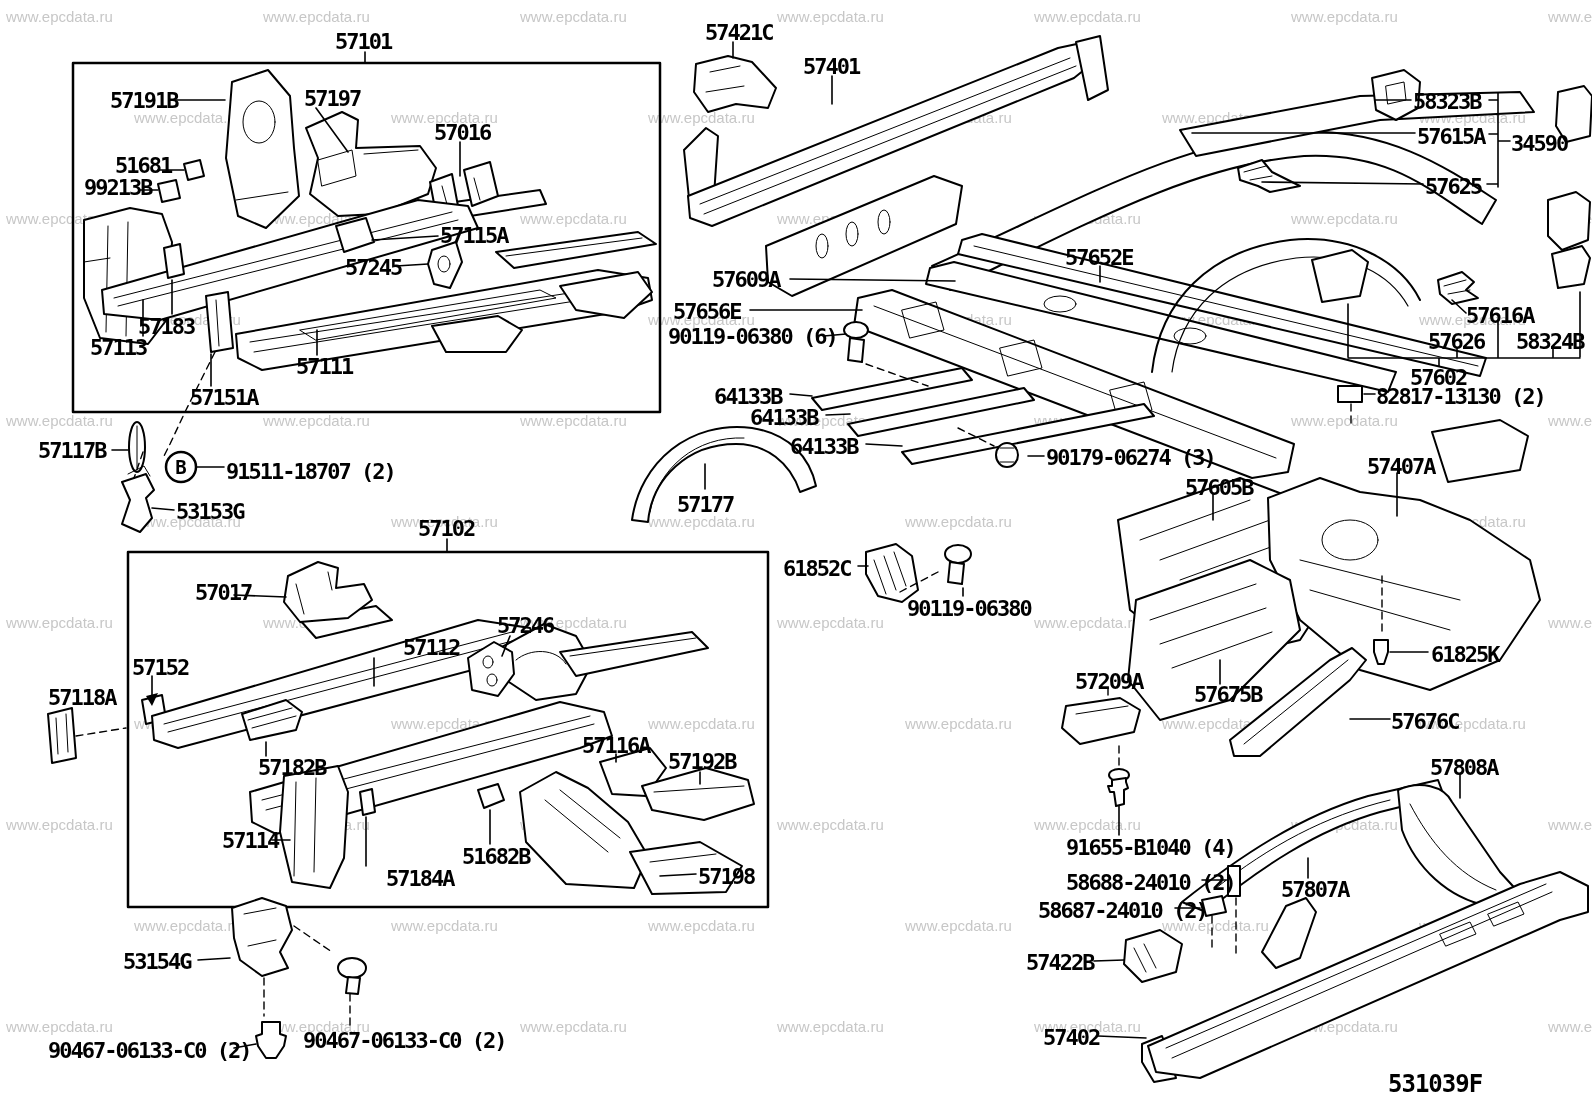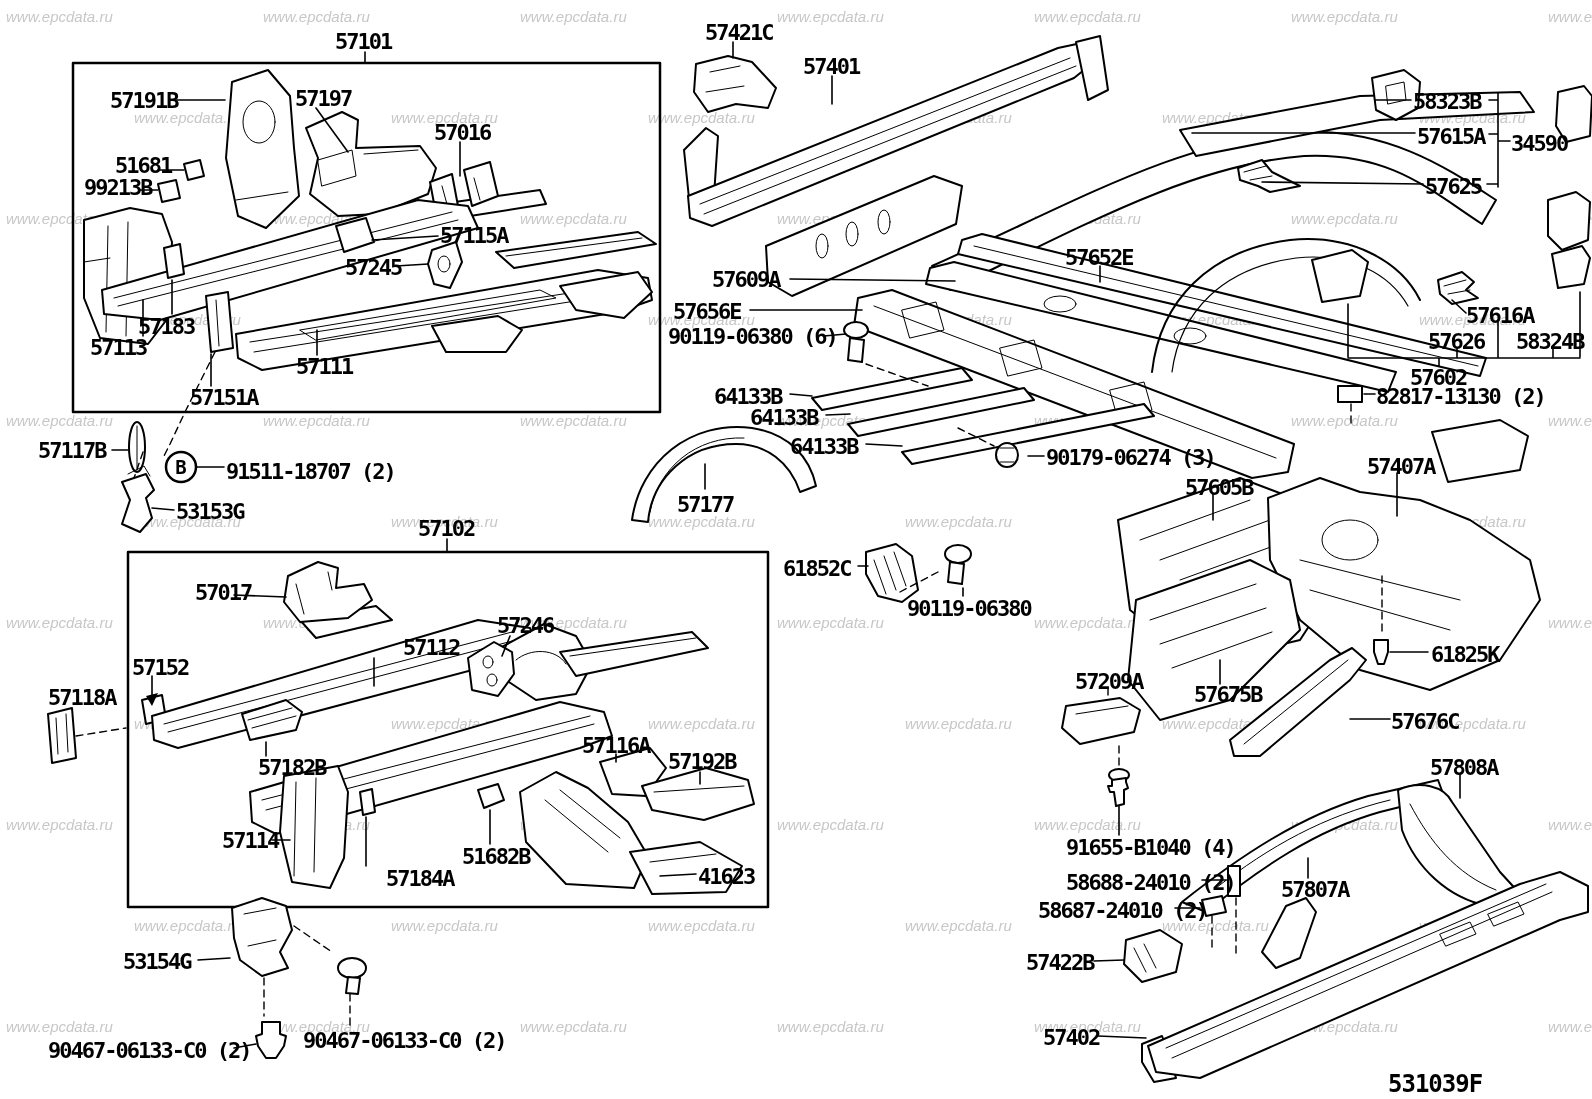--- a/index.html
+++ b/index.html
@@ -1,18 +1,18 @@
 <!DOCTYPE html>
 <html><head>
 <meta charset="utf-8">
 <style>
   html,body{margin:0;padding:0;background:#fff;}
   #stage{position:relative;width:1592px;height:1099px;background:#fff;overflow:hidden;
          font-family:"DejaVu Sans Mono", monospace;}
-  #wm-layer{position:absolute;inset:0;z-index:1;font-style:italic;}
+  #wm-layer{position:absolute;inset:0;z-index:1;}
   .wm{position:absolute;font-family:"Liberation Sans",sans-serif;font-size:15px;color:#c7c7c7;
       white-space:nowrap;user-select:none;}
   #art{position:absolute;left:0;top:0;z-index:2;}
   #label-layer{position:absolute;inset:0;z-index:3;}
   .lbl{position:absolute;font-weight:bold;font-size:22px;letter-spacing:-2px;color:#000;
        white-space:nowrap;line-height:1;}
   .code{font-size:24px;letter-spacing:-1px;}
   svg *{vector-effect:non-scaling-stroke;}
 </style>
 </head>
@@ -424,21 +424,21 @@
         <path d="M1108,688 V700 M1119,746 V768"></path>
         <path d="M1236,898 V956 M1212,916 V950"></path>
         <path d="M294,926 L332,952 M264,978 V1016 M350,994 V1028"></path>
       </g>
     </g>
   </svg>
 
   <div id="label-layer">
     <div class="lbl" style="left:335px;top:31px">57101</div>
     <div class="lbl" style="left:110px;top:90px">57191B</div>
-    <div class="lbl" style="left:295px;top:88px">57197</div>
+    <div class="lbl" style="left:304px;top:88px">57197</div>
     <div class="lbl" style="left:434px;top:122px">57016</div>
     <div class="lbl" style="left:115px;top:155px">51681</div>
     <div class="lbl" style="left:84px;top:177px">99213B</div>
     <div class="lbl" style="left:440px;top:225px">57115A</div>
     <div class="lbl" style="left:345px;top:257px">57245</div>
     <div class="lbl" style="left:138px;top:316px">57183</div>
     <div class="lbl" style="left:90px;top:337px">57113</div>
     <div class="lbl" style="left:296px;top:356px">57111</div>
     <div class="lbl" style="left:190px;top:387px">57151A</div>
     <div class="lbl" style="left:38px;top:440px">57117B</div>
@@ -449,21 +449,21 @@
     <div class="lbl" style="left:132px;top:657px">57152</div>
     <div class="lbl" style="left:48px;top:687px">57118A</div>
     <div class="lbl" style="left:403px;top:637px">57112</div>
     <div class="lbl" style="left:497px;top:615px">57246</div>
     <div class="lbl" style="left:258px;top:757px">57182B</div>
     <div class="lbl" style="left:582px;top:735px">57116A</div>
     <div class="lbl" style="left:668px;top:751px">57192B</div>
     <div class="lbl" style="left:222px;top:830px">57114</div>
     <div class="lbl" style="left:462px;top:846px">51682B</div>
     <div class="lbl" style="left:386px;top:868px">57184A</div>
-    <div class="lbl" style="left:698px;top:866px">41623</div>
+    <div class="lbl" style="left:698px;top:866px">57198</div>
     <div class="lbl" style="left:123px;top:951px">53154G</div>
     <div class="lbl" style="left:48px;top:1040px">90467-06133-C0 (2)</div>
     <div class="lbl" style="left:303px;top:1030px">90467-06133-C0 (2)</div>
     <div class="lbl" style="left:705px;top:22px">57421C</div>
     <div class="lbl" style="left:803px;top:56px">57401</div>
     <div class="lbl" style="left:1413px;top:91px">58323B</div>
     <div class="lbl" style="left:1417px;top:126px">57615A</div>
     <div class="lbl" style="left:1511px;top:133px">34590</div>
     <div class="lbl" style="left:1425px;top:176px">57625</div>
     <div class="lbl" style="left:1065px;top:247px">57652E</div>

